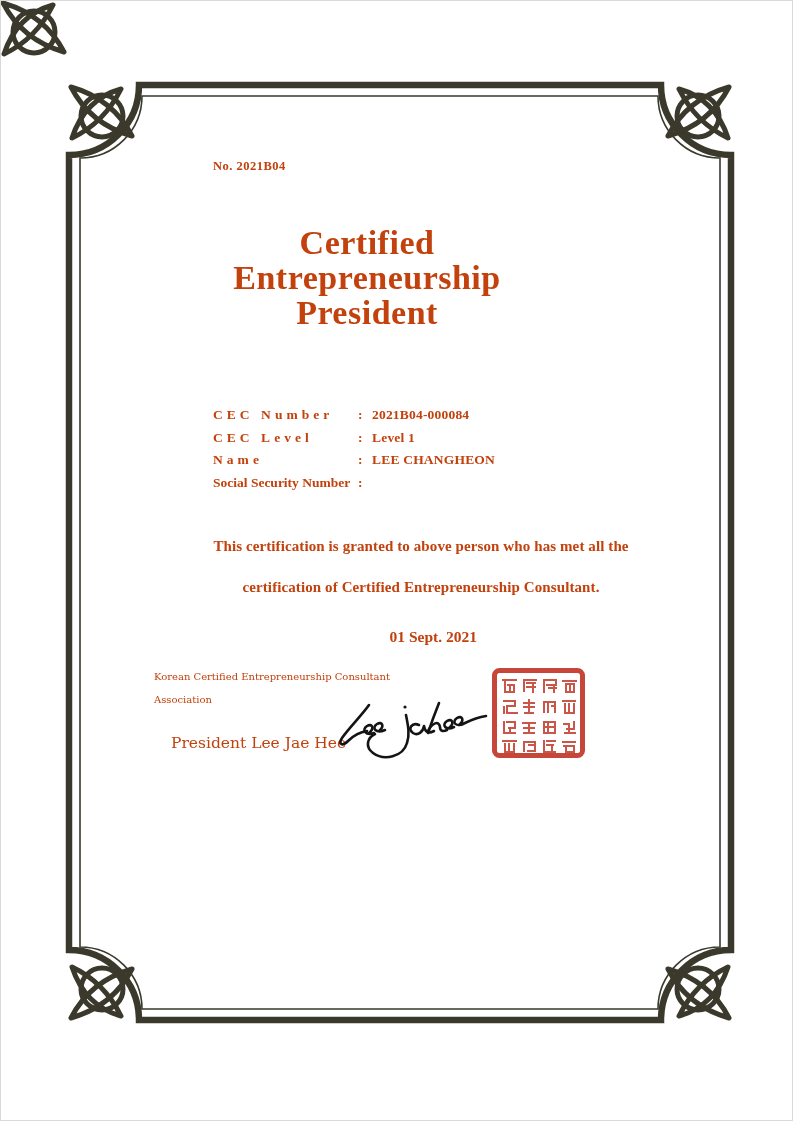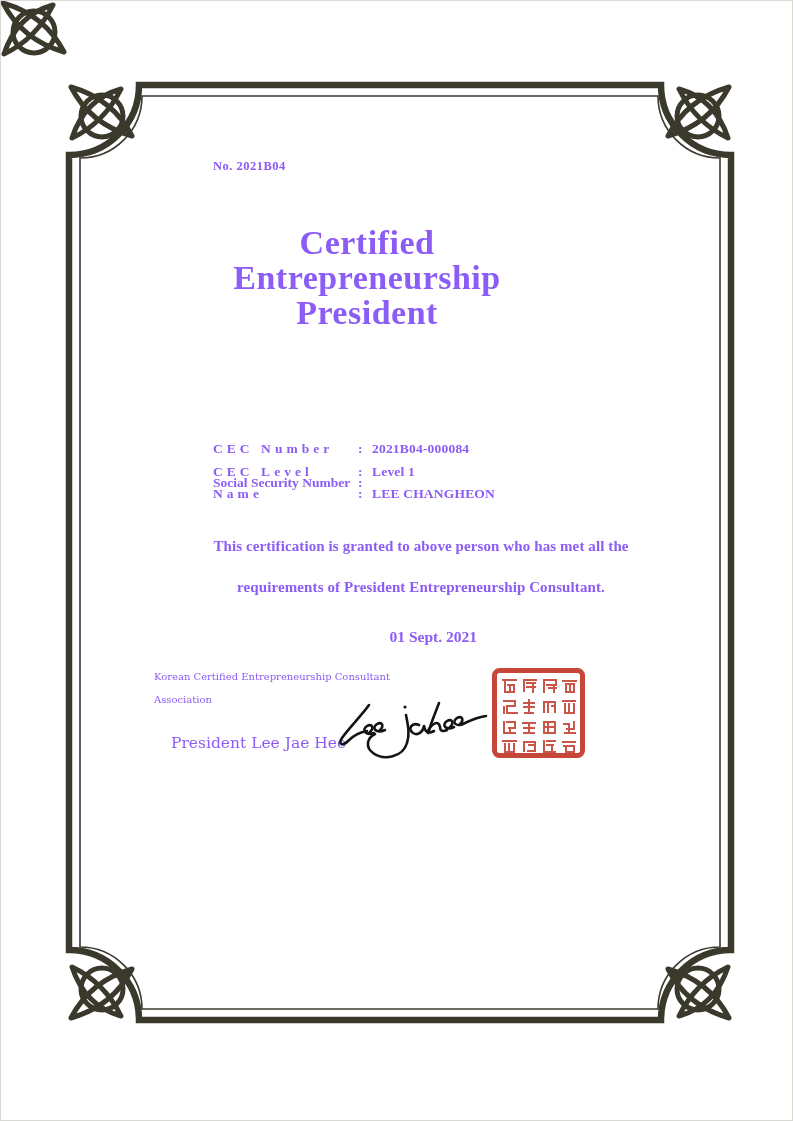--- a/index.html
+++ b/index.html
@@ -3,42 +3,42 @@
 <meta charset="utf-8">
 <style>
   html,body{margin:0;padding:0;background:#ffffff;}
   .page{
     position:relative;
     width:793px;height:1121px;
     background:#ffffff;
     border:1px solid #d9d9d6;
     box-sizing:border-box;
     font-family:"Liberation Serif", serif;
-    color:#8b5cf6;
+    color:#c2410c;
     overflow:hidden;
   }
   .border-svg{position:absolute;left:0;top:0;width:793px;height:1121px;}
   .doc-number{
     position:absolute;left:212px;top:158px;
     font-size:12.5px;font-weight:bold;letter-spacing:0.5px;
     white-space:nowrap;
   }
   .title{
     position:absolute;left:116px;top:224px;width:500px;
     text-align:center;
     font-size:34px;font-weight:bold;line-height:35px;
     letter-spacing:0.5px;
   }
   .fields{
     position:absolute;left:212px;top:403px;width:420px;
     font-size:13.5px;font-weight:bold;
   }
   .field-row{display:flex;height:22.5px;align-items:baseline;line-height:22.5px;white-space:nowrap;}
   .field-label{width:145px;flex:0 0 145px;}
-  .field-label.spread{letter-spacing:0.30em;margin-top:34px;}
+  .field-label.spread{letter-spacing:0.30em;}
   .field-colon{width:14px;flex:0 0 14px;text-align:left;}
   .field-value{letter-spacing:0.2px;}
   .body-text{
     position:absolute;left:190px;top:525px;width:460px;
     font-size:15px;font-weight:bold;line-height:41px;
     white-space:nowrap;letter-spacing:0.1px;text-align:center;
   }
   .date-line{
     position:absolute;left:276px;top:627px;width:200px;
     text-align:right;font-size:15.5px;font-weight:bold;
@@ -107,21 +107,21 @@
     </div>
     <div class="field-row">
       <span class="field-label">Social Security Number</span>
       <span class="field-colon">:</span>
       <span class="field-value"></span>
     </div>
   </div>
 
   <div class="body-text">
     <div>This certification is granted to above person who has met all the</div>
-    <div>requirements of President Entrepreneurship Consultant.</div>
+    <div>certification of Certified Entrepreneurship Consultant.</div>
   </div>
 
   <div class="date-line">01 Sept. 2021</div>
 
   <div class="issuer">
     <div>Korean Certified Entrepreneurship Consultant</div>
     <div>Association</div>
   </div>
 
   <div class="president">President Lee Jae Hee</div>

